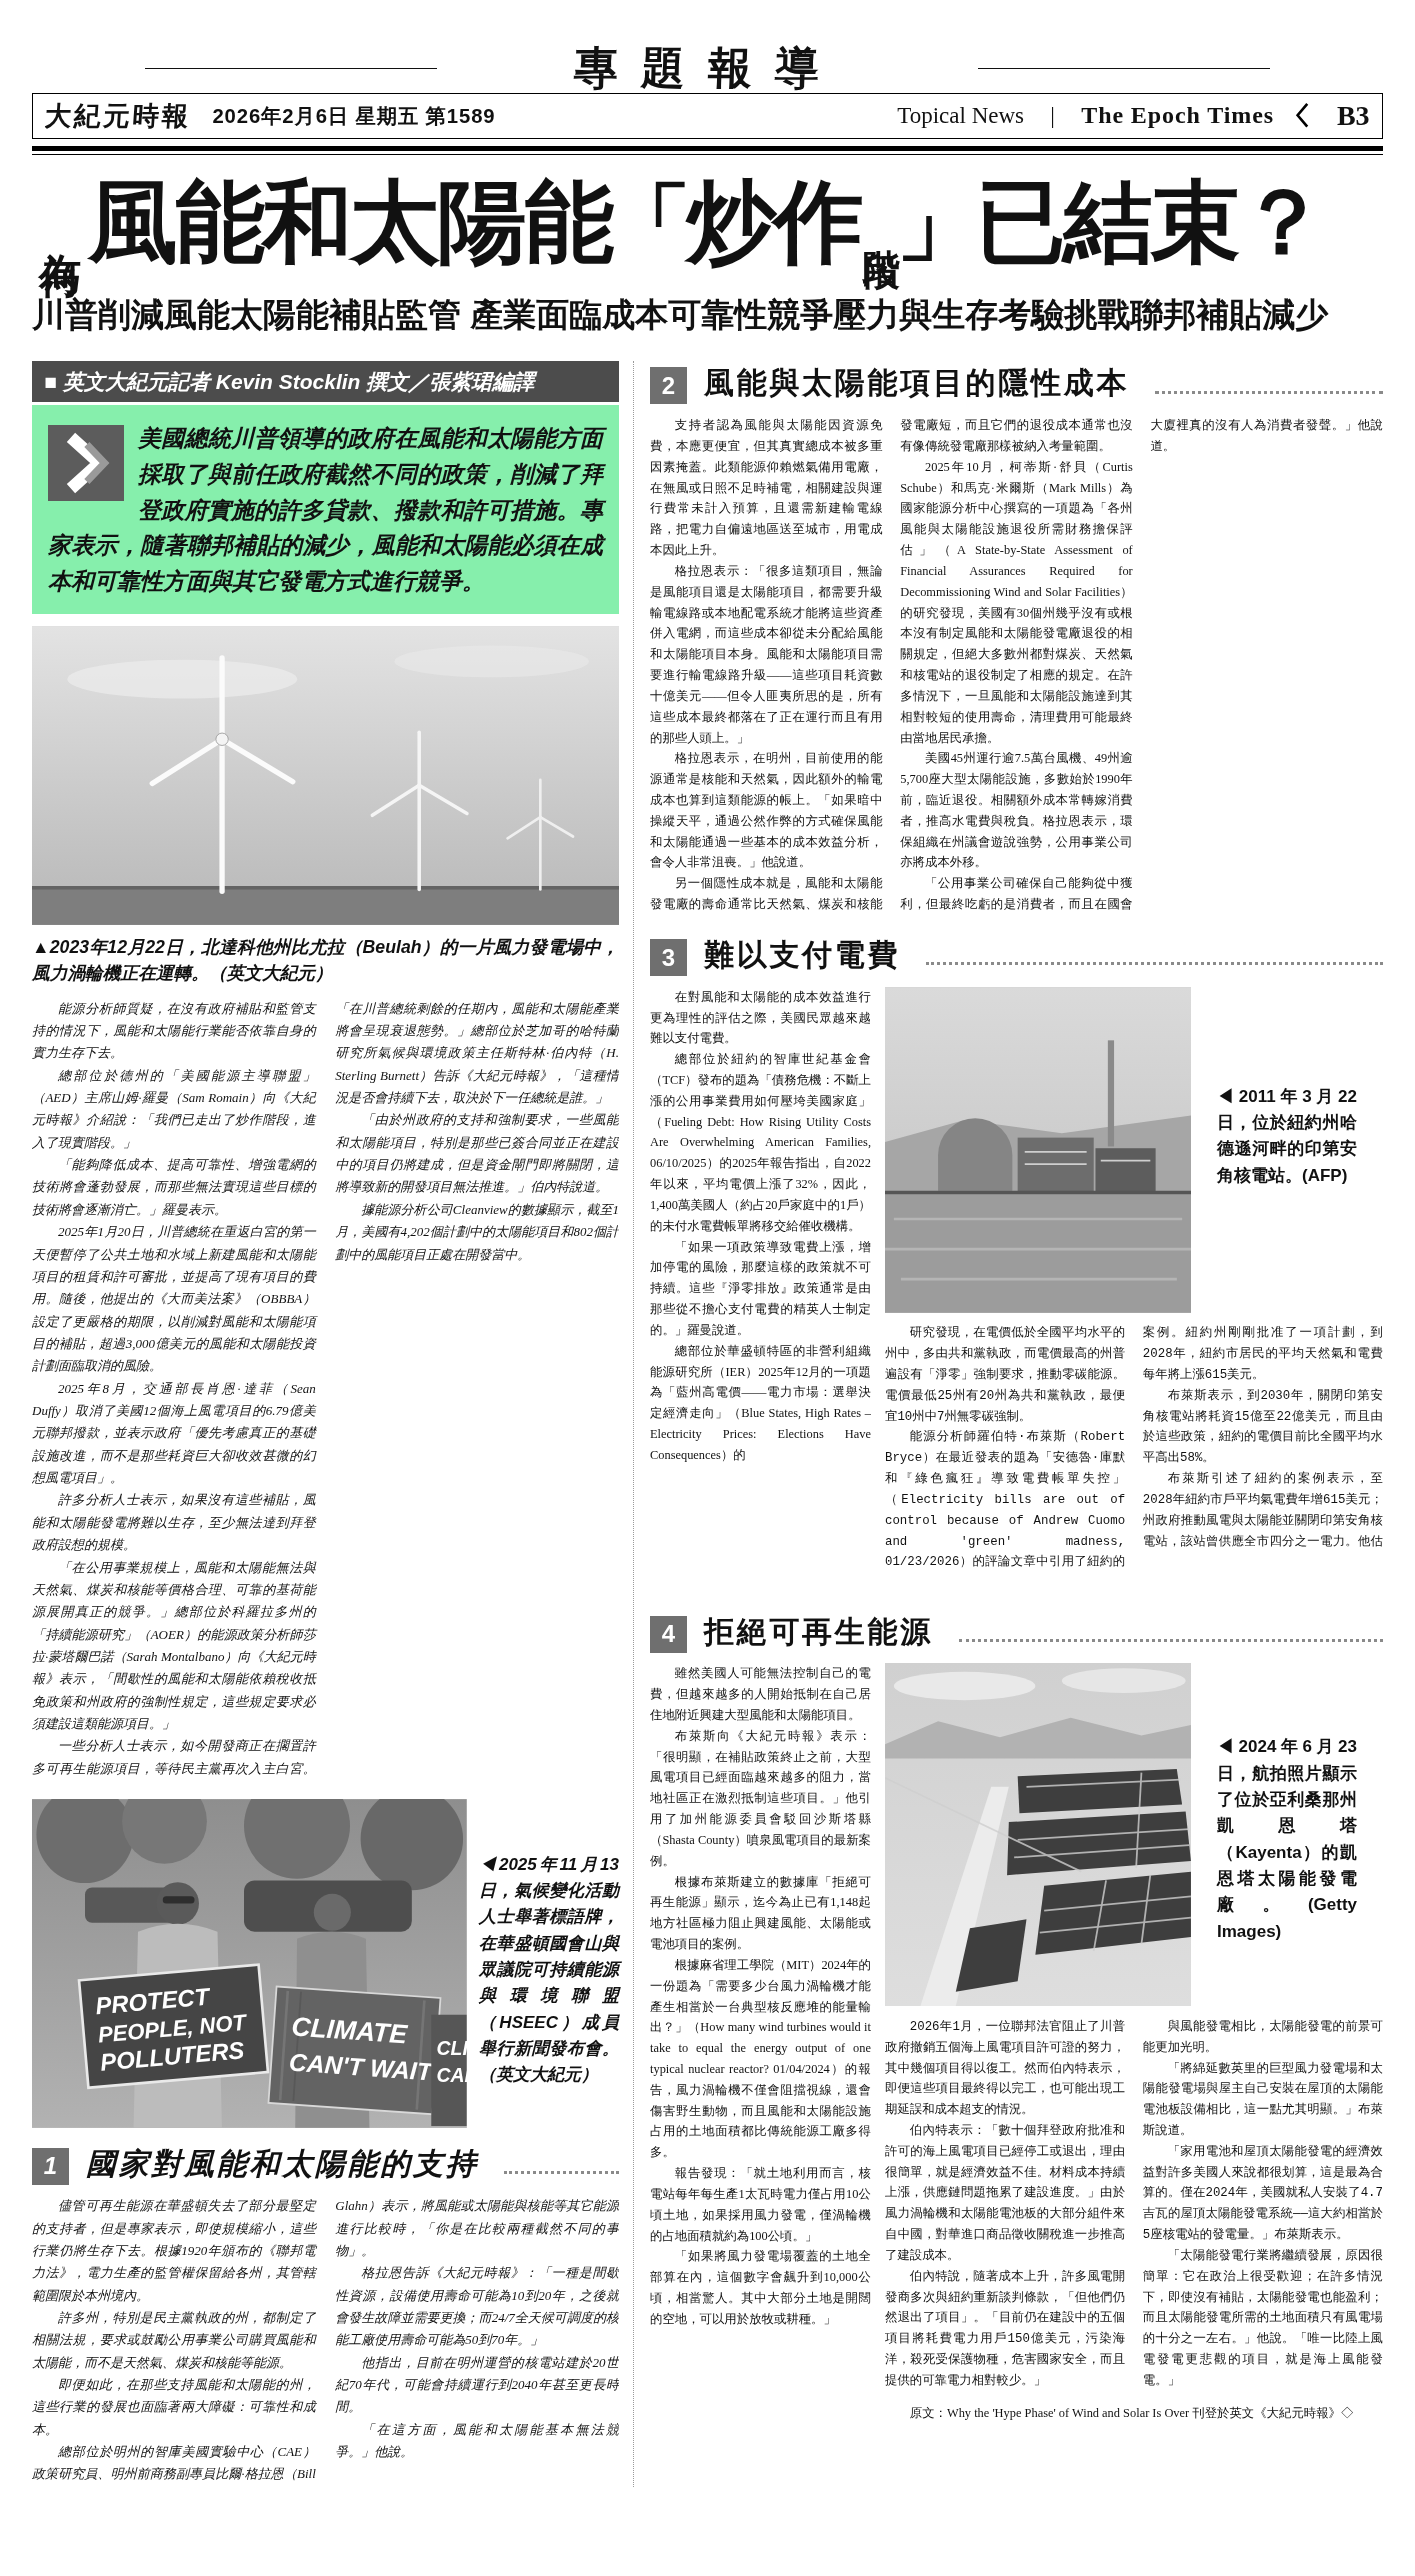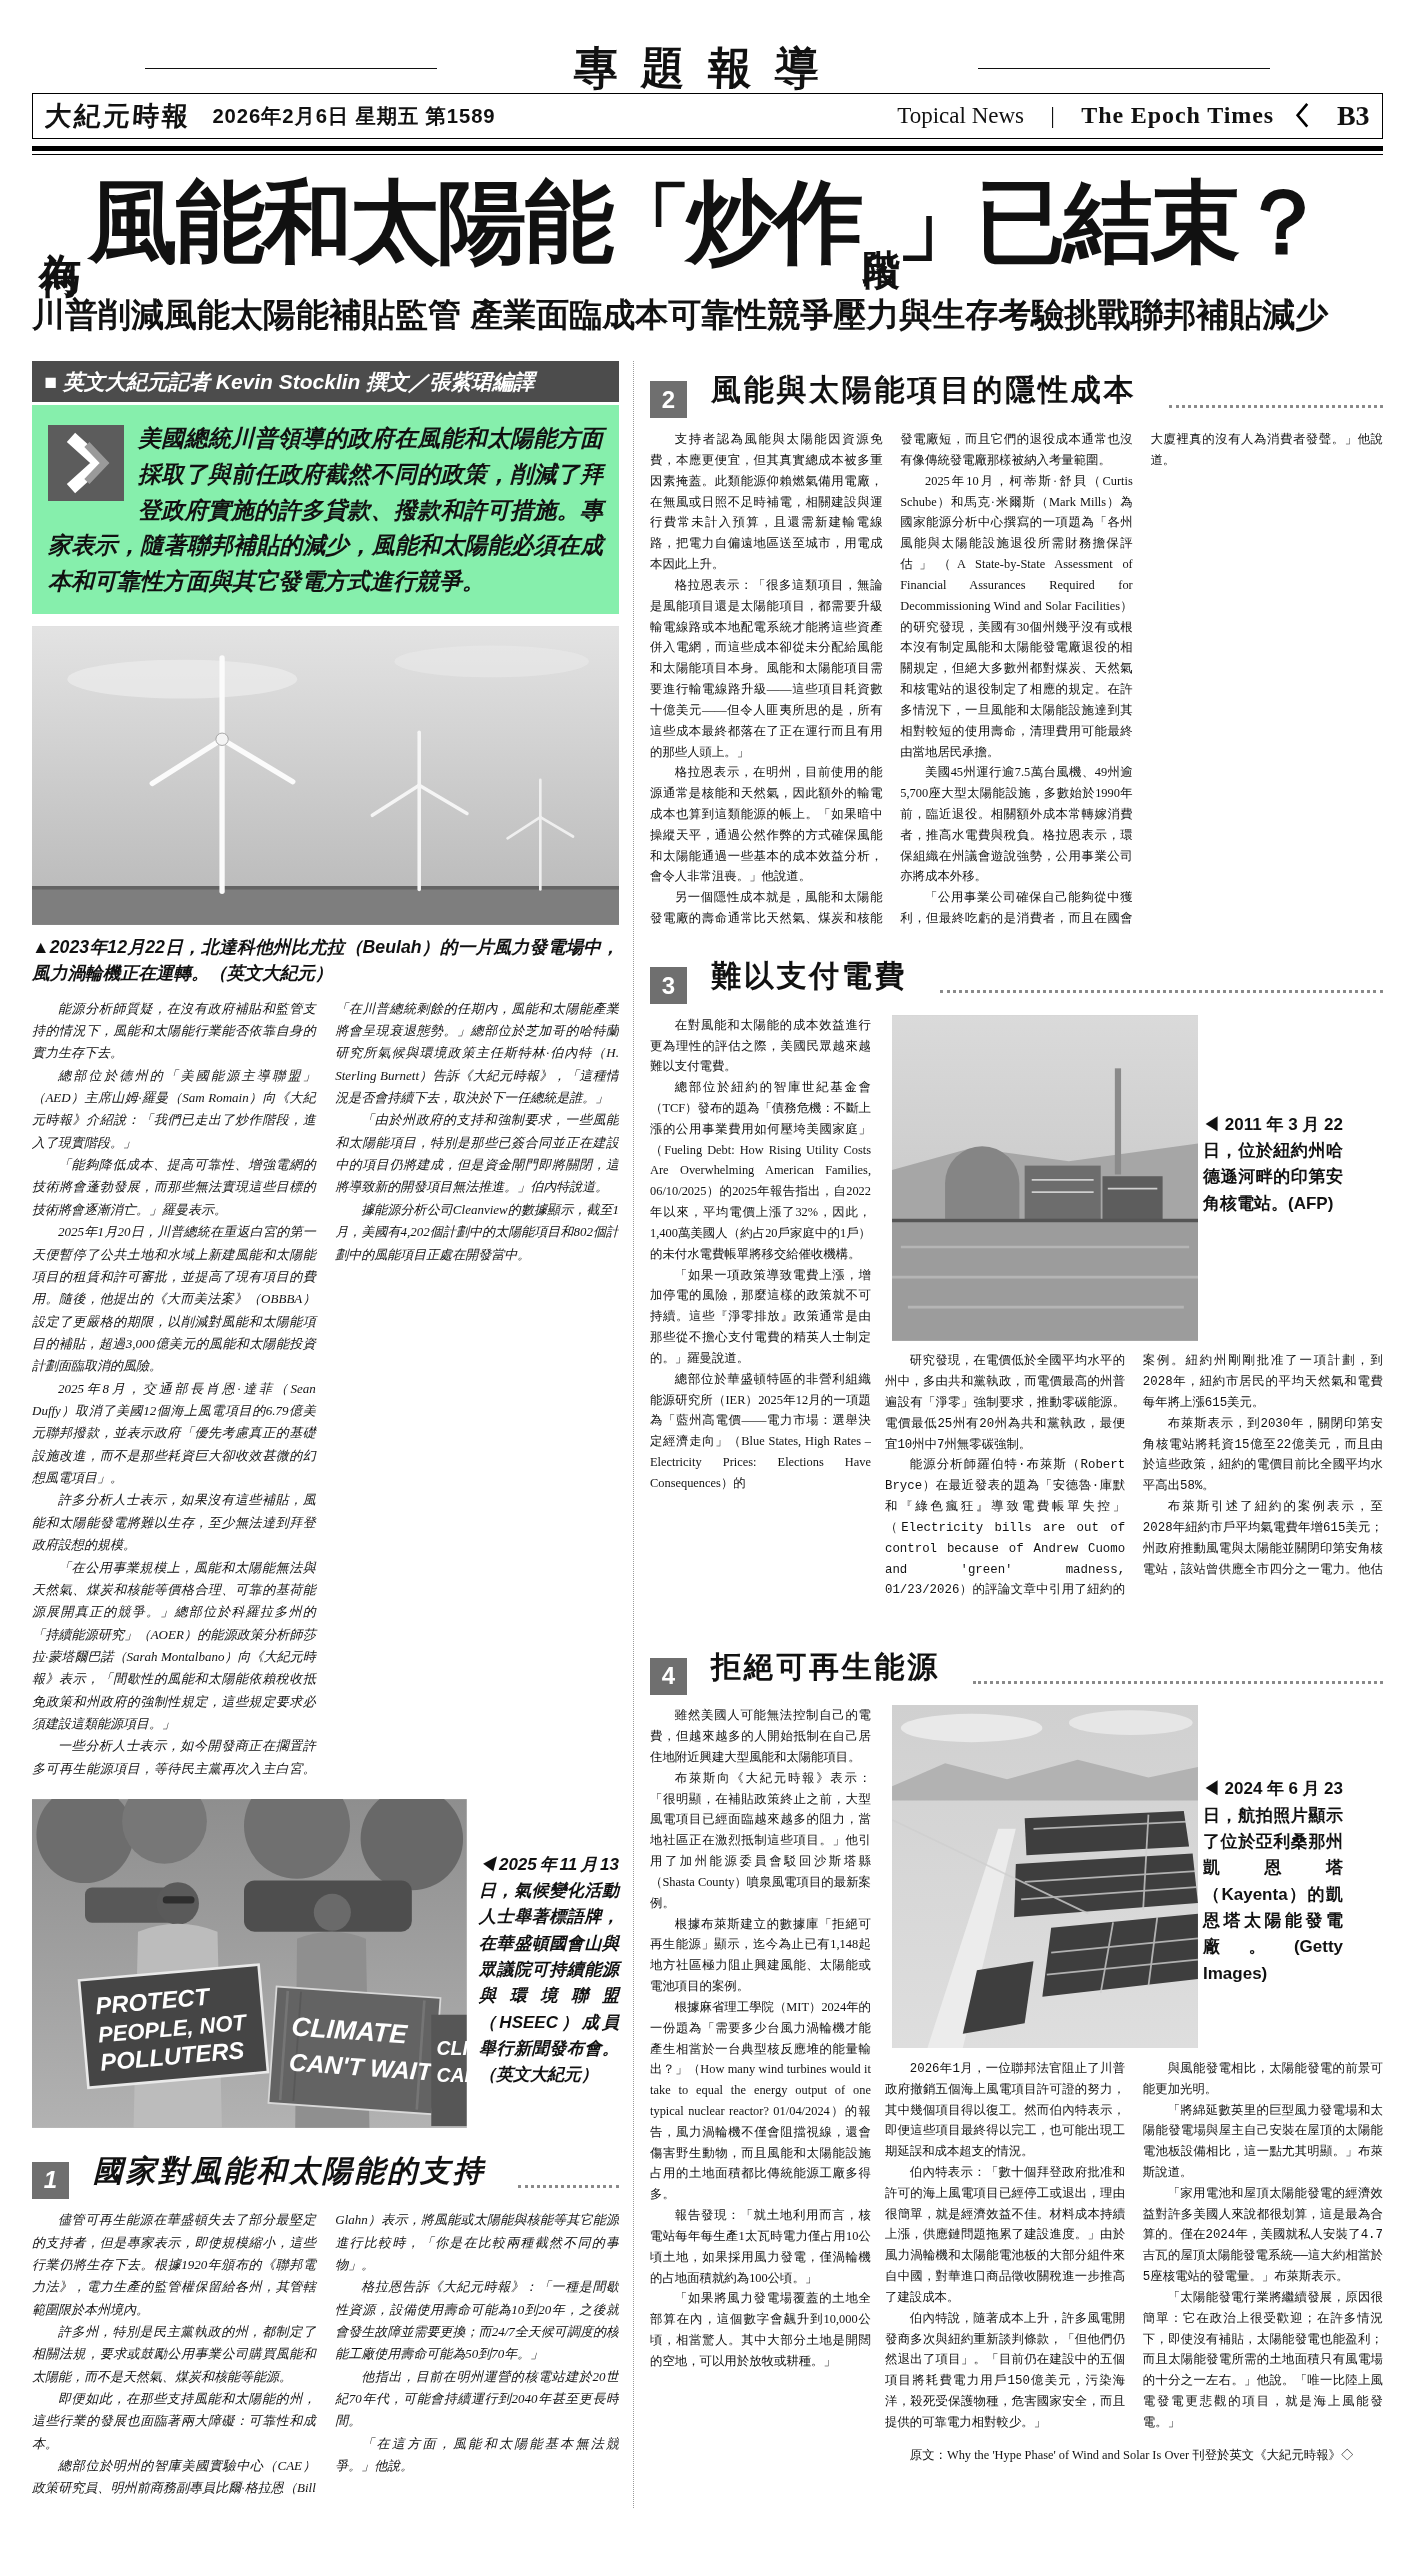--- a/index.html
+++ b/index.html
@@ -58,32 +58,32 @@
   .caption-side{font-family:"Liberation Sans",sans-serif;font-weight:700;font-size:17px;line-height:1.55;width:140px;flex:none;text-align:justify;}
   .lead-cols{height:794px;margin-top:10.6px;columns:2;column-gap:19.5px;column-fill:auto;overflow:hidden;
     font-size:13px;line-height:1.72;text-align:justify;}
   .para{margin:0;text-indent:2em;}
   .protest-row{display:flex;gap:12.4px;margin-top:7px;}
   
   .sec-head{display:flex;align-items:flex-end;gap:14px;margin-top:14px;}
   .sec-no{width:37px;height:37px;flex:none;background:#6f6f6f;color:#fff;
     font-family:"Liberation Sans",sans-serif;font-weight:700;font-size:24px;
     display:flex;align-items:center;justify-content:center;}
-  .sec-title{margin:10px;font-family:"Liberation Sans",sans-serif;font-weight:900;font-size:30px;letter-spacing:2.7px;line-height:37px;white-space:nowrap;}
+  .sec-title{margin:3px;font-family:"Liberation Sans",sans-serif;font-weight:900;font-size:30px;letter-spacing:2.7px;line-height:37px;white-space:nowrap;}
   .leader{flex:1;border-bottom:3.5px dotted #8a8a8a;margin-bottom:10.6px;margin-left:8.8px;}
   .s1-cols{height:292px;margin-top:10.6px;columns:2;column-gap:19.5px;column-fill:auto;overflow:hidden;
     font-size:13px;line-height:1.72;text-align:justify;}
   
   .s2-cols{height:504px;margin-top:10.6px;columns:3;column-gap:17.7px;column-fill:auto;overflow:hidden;
     font-size:12.4px;line-height:1.68;text-align:justify;}
   .sec-body{display:grid;grid-template-columns:221px 1fr;gap:14px;margin-top:10.6px;overflow:hidden;}
   .s3-body{height:609px;}
   .s4-body{height:803px;}
   .col1-flow{overflow:hidden;font-size:12.4px;line-height:1.68;text-align:justify;}
-  .photo-row{display:flex;gap:5px;margin-left:7px;}
+  .photo-row{display:flex;gap:26px;}
   .rest-cols{columns:2;column-gap:17.7px;column-fill:auto;overflow:hidden;margin-top:10.6px;
     font-size:12.4px;line-height:1.68;text-align:justify;font-family:Liberation Mono, monospace;}
   .s3-rest{height:262px;}
   .s4-rest{height:380px;}
   .article-footer{font-size:12.4px;line-height:1.6;margin-top:7px;text-indent:2em;text-align:justify;}
   .pad-top-110{padding-top:97px;}
   .pad-top-80{padding-top:71px;}
   .pad-top-60{padding-top:53px;}
   svg text{font-family:"Liberation Sans",sans-serif;}
 </style>

